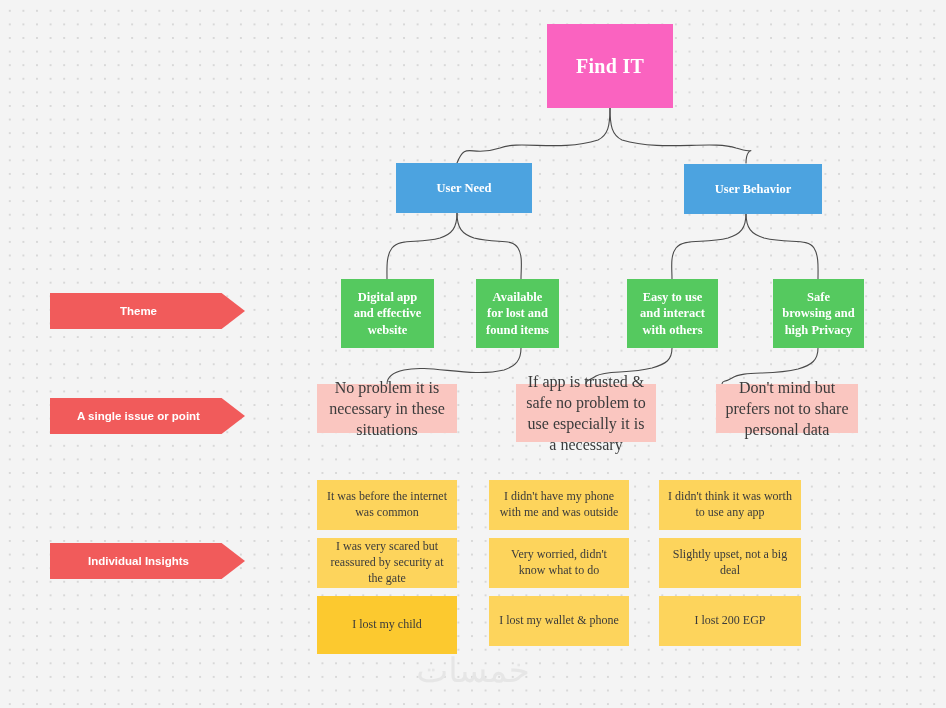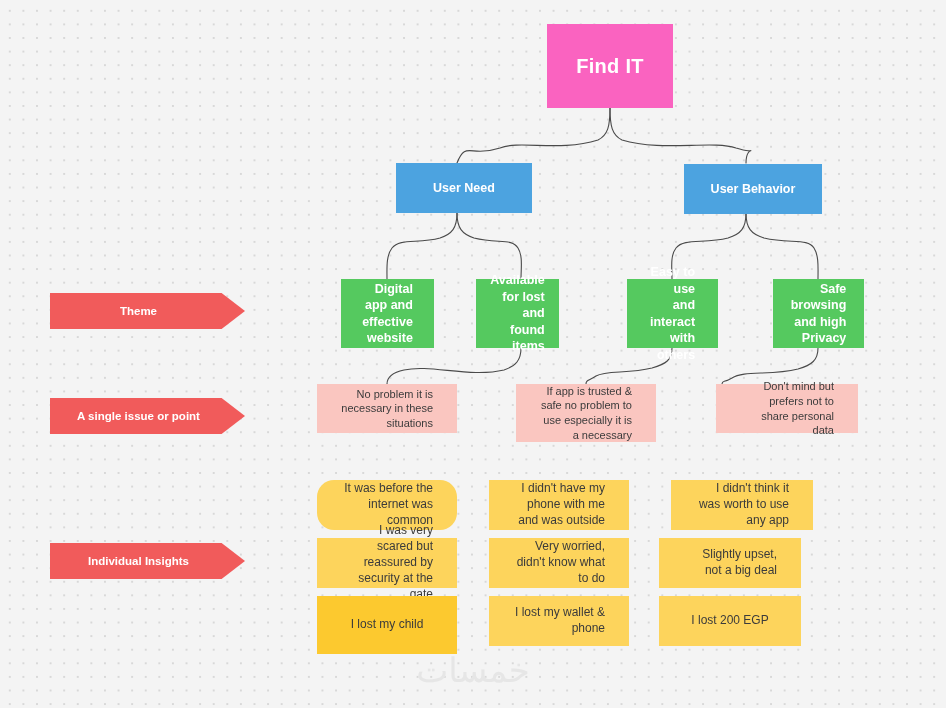--- a/index.html
+++ b/index.html
@@ -34,24 +34,25 @@
     height: 708px;
     pointer-events: none;
   }
 
   
   .node {
     position: absolute;
     display: flex;
     align-items: center;
     justify-content: center;
-    text-align: right;
+    text-align: center;
     line-height: 1.32;
-    padding: 4px 24px;
+    padding: 4px 9px;
     z-index: 3;
+    font-family: Liberation Serif, serif;
   }
 
   
   .node-root {
     background: #fa63c0;
     color: #ffffff;
     font-size: 20px;
     font-weight: bold;
     letter-spacing: 0.3px;
   }
@@ -70,21 +71,21 @@
     background: #55c95f;
     color: #ffffff;
     font-size: 12.5px;
     font-weight: bold;
   }
 
   
   .node-issue {
     background: #fac6c0;
     color: #3b3b3b;
-    font-size: 11px;
+    font-size: 16px;
     font-weight: normal;
   }
 
   
   .node-insight {
     background: #fdd45c;
     color: #3b3b3b;
     font-size: 12px;
     font-weight: normal;
   }
@@ -179,21 +180,21 @@
   </div>
 
   <div class="node node-issue" style="left:516px; top:384px; width:140px; height:58px;">
     <span>If app is trusted &amp; safe no problem to use especially  it is a necessary</span>
   </div>
 
   <div class="node node-issue" style="left:716px; top:384px; width:142px; height:49px;">
     <span>Don't mind but prefers not to share personal data</span>
   </div>
 
-  <div class="node node-insight" style="left:317px; top:480px; width:140px; height:50px;border-radius:17px;">
+  <div class="node node-insight" style="left:317px; top:480px; width:140px; height:50px;">
     <span>It was before the internet was common</span>
   </div>
 
   <div class="node node-insight" style="left:317px; top:538px; width:140px; height:50px;">
     <span>I was very scared but reassured by security at the gate</span>
   </div>
 
   <div class="node node-insight accent" style="left:317px; top:596px; width:140px; height:58px;">
     <span>I lost my child</span>
   </div>
@@ -203,21 +204,21 @@
   </div>
 
   <div class="node node-insight" style="left:489px; top:538px; width:140px; height:50px;">
     <span>Very worried, didn't know what to do</span>
   </div>
 
   <div class="node node-insight" style="left:489px; top:596px; width:140px; height:50px;">
     <span>I lost my wallet &amp; phone</span>
   </div>
 
-  <div class="node node-insight" style="left:659px; top:480px; width:142px; height:50px;margin-left:12px;">
+  <div class="node node-insight" style="left:659px; top:480px; width:142px; height:50px;">
     <span>I didn't think it was worth to use any app</span>
   </div>
 
   <div class="node node-insight" style="left:659px; top:538px; width:142px; height:50px;">
     <span>Slightly upset, not a big deal</span>
   </div>
 
   <div class="node node-insight" style="left:659px; top:596px; width:142px; height:50px;">
     <span>I lost 200 EGP</span>
   </div>

